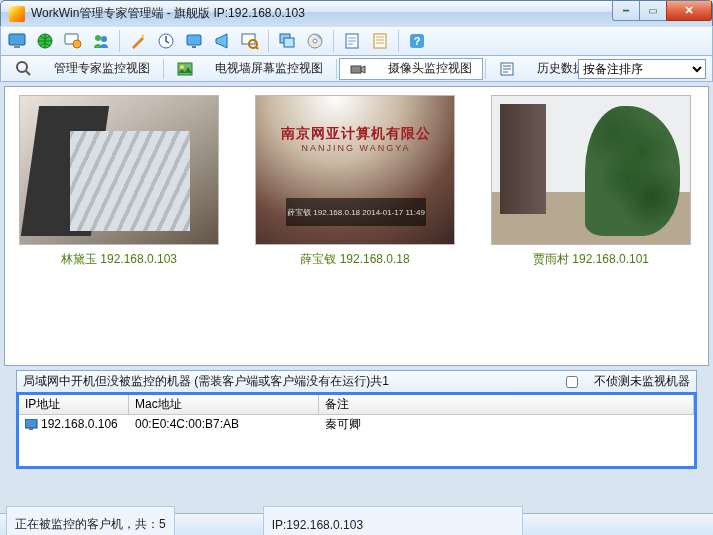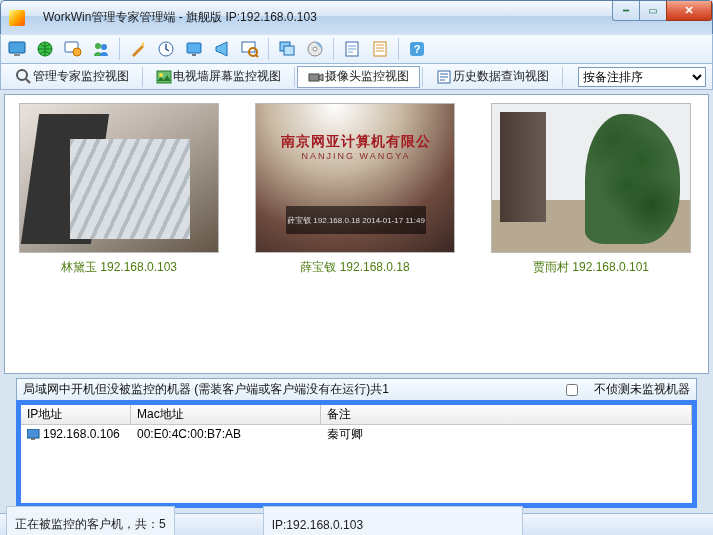--- a/index.html
+++ b/index.html
@@ -1,28 +1,27 @@
 <!DOCTYPE html>
 <html><head>
 <meta charset="utf-8">
 <style>
 * { margin: 0; padding: 0; box-sizing: border-box; font-family: "Microsoft YaHei", "SimSun", Arial, sans-serif; }
 body { width: 713px; height: 535px; background: #d8e4f0; overflow: hidden; }
 
 
 .titlebar {
-  height: 34px;
+  height: 26px;
   background: linear-gradient(to bottom, #f8fbff 0%, #d7e6f7 45%, #b9d3ee 46%, #cfe0f3 100%);
   border: 1px solid #5a7fa8;
   border-bottom: none;
   border-radius: 5px 5px 0 0;
   display: flex; align-items: center;
   padding-left: 8px;
   position: relative;
-  gap: 12px;
 }
 .titlebar .app-icon { width: 16px; height: 16px; background: linear-gradient(135deg,#ff8,#fa0,#f50); margin-right: 6px; border-radius: 2px; }
 .titlebar .title { font-size: 12px; color: #1a1a1a; }
 .win-controls { position: absolute; right: 0; top: 0; display: flex; height: 20px; }
 .wbtn { width: 28px; height: 20px; display: flex; align-items: center; justify-content: center; border: 1px solid #6a8fb7; border-top: none; margin-left: -1px; background: linear-gradient(#e8f0fa,#cde0f3); font-size: 10px; color: #274; cursor: default;}
 .wbtn.min { border-radius: 0 0 0 3px; }
 .wbtn.close { background: linear-gradient(#f3a98f,#e2684a,#c93a1a); color: #fff; border-color:#a03518; border-radius: 0 0 3px 0; width: 46px; font-size: 11px; font-weight: bold;}
 .wbtn.max { }
 
 
@@ -41,21 +40,21 @@
 
 .viewtabs {
   height: 26px;
   background: linear-gradient(#f6fbff,#e4effb);
   border: 1px solid #9cb8d6;
   border-top: none;
   display: flex; align-items: center;
   padding: 0 4px;
   position: relative;
 }
-.vtab { display:flex; align-items:center; gap:1px; font-size:12px; color:#222; padding:2px 10px; height: 22px; border: 1px solid transparent; cursor: default; justify-content: center;}
+.vtab { display:flex; align-items:center; gap:22px; font-size:12px; color:#222; padding:2px 10px; height: 22px; border: 1px solid transparent; cursor: default; justify-content: center;}
 .vtab.active { border: 1px solid #8aa8c8; background: #fff; }
 .vtab .vicn { width:16px; height:16px; }
 .vsep { width:1px; height:20px; background:#b9cee4; margin:0 2px; }
 .sort-select {
   position:absolute; right:6px; top:3px;
   height: 20px; width: 128px;
   font-size:12px;
   border:1px solid #7a9ac0;
   background:#fff;
 }
@@ -104,22 +103,22 @@
   border:1px solid #8aa8c8;
   border-bottom:none;
   background: linear-gradient(#f6fbff,#e4effb);
   padding: 2px 6px;
   display:flex; align-items:center;
 }
 .panel-title .chk { margin-left:auto; display:flex; align-items:center; gap:16px; font-size:12px;}
 .panel-title .chk input{width:12px;height:12px;}
 .table {
   background:#fff;
-  border:5px solid #3b82f6;
-  height: 108px;
+  border:3px solid #3b82f6;
+  height: 77px;
   overflow:auto;
 }
 .thead { display:flex; height:20px; background:linear-gradient(#fdfdfd,#ececec); border-bottom:1px solid #c8c8c8;}
 .th { font-size:12px; padding:2px 6px; border-right:1px solid #c8c8c8; display:flex;align-items:center;}
 .th.c1{width:110px;} .th.c2{width:190px;} .th.c3{flex:1;}
 .trow { display:flex; height:18px; font-size:12px; align-items:center;}
 .td { padding:0 6px; }
 .td.c1{width:110px;display:flex;align-items:flex-end;gap:2px;} .td.c2{width:190px;} .td.c3{flex:1;}
 .row-icn{width:14px;height:12px;}
 

